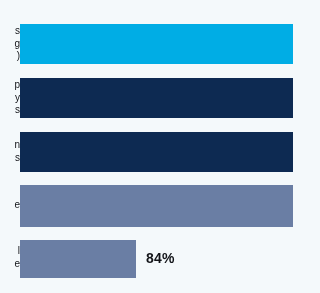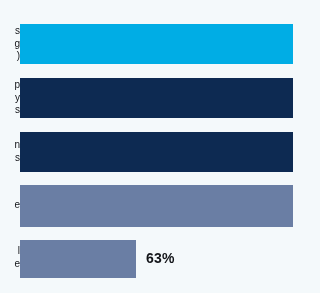--- a/index.html
+++ b/index.html
@@ -84,16 +84,16 @@
 
   <div class="row" style="top:185px;">
     <div class="row-label" style="top:14px;">e</div>
     <div class="bar" style="top:0px;height:42px;width:273px;background:#6a7ea4;"></div>
   </div>
 
   <div class="row" style="top:240px;">
     <div class="row-label" style="top:5px;">l
 e</div>
     <div class="bar" style="top:0px;height:38px;width:116px;background:#6a7ea4;"></div>
-    <div class="bar-value" style="left:146px;top:10px;">63%</div>
+    <div class="bar-value" style="left:146px;top:10px;">84%</div>
   </div>
 
 </div>
 
 </body></html>

